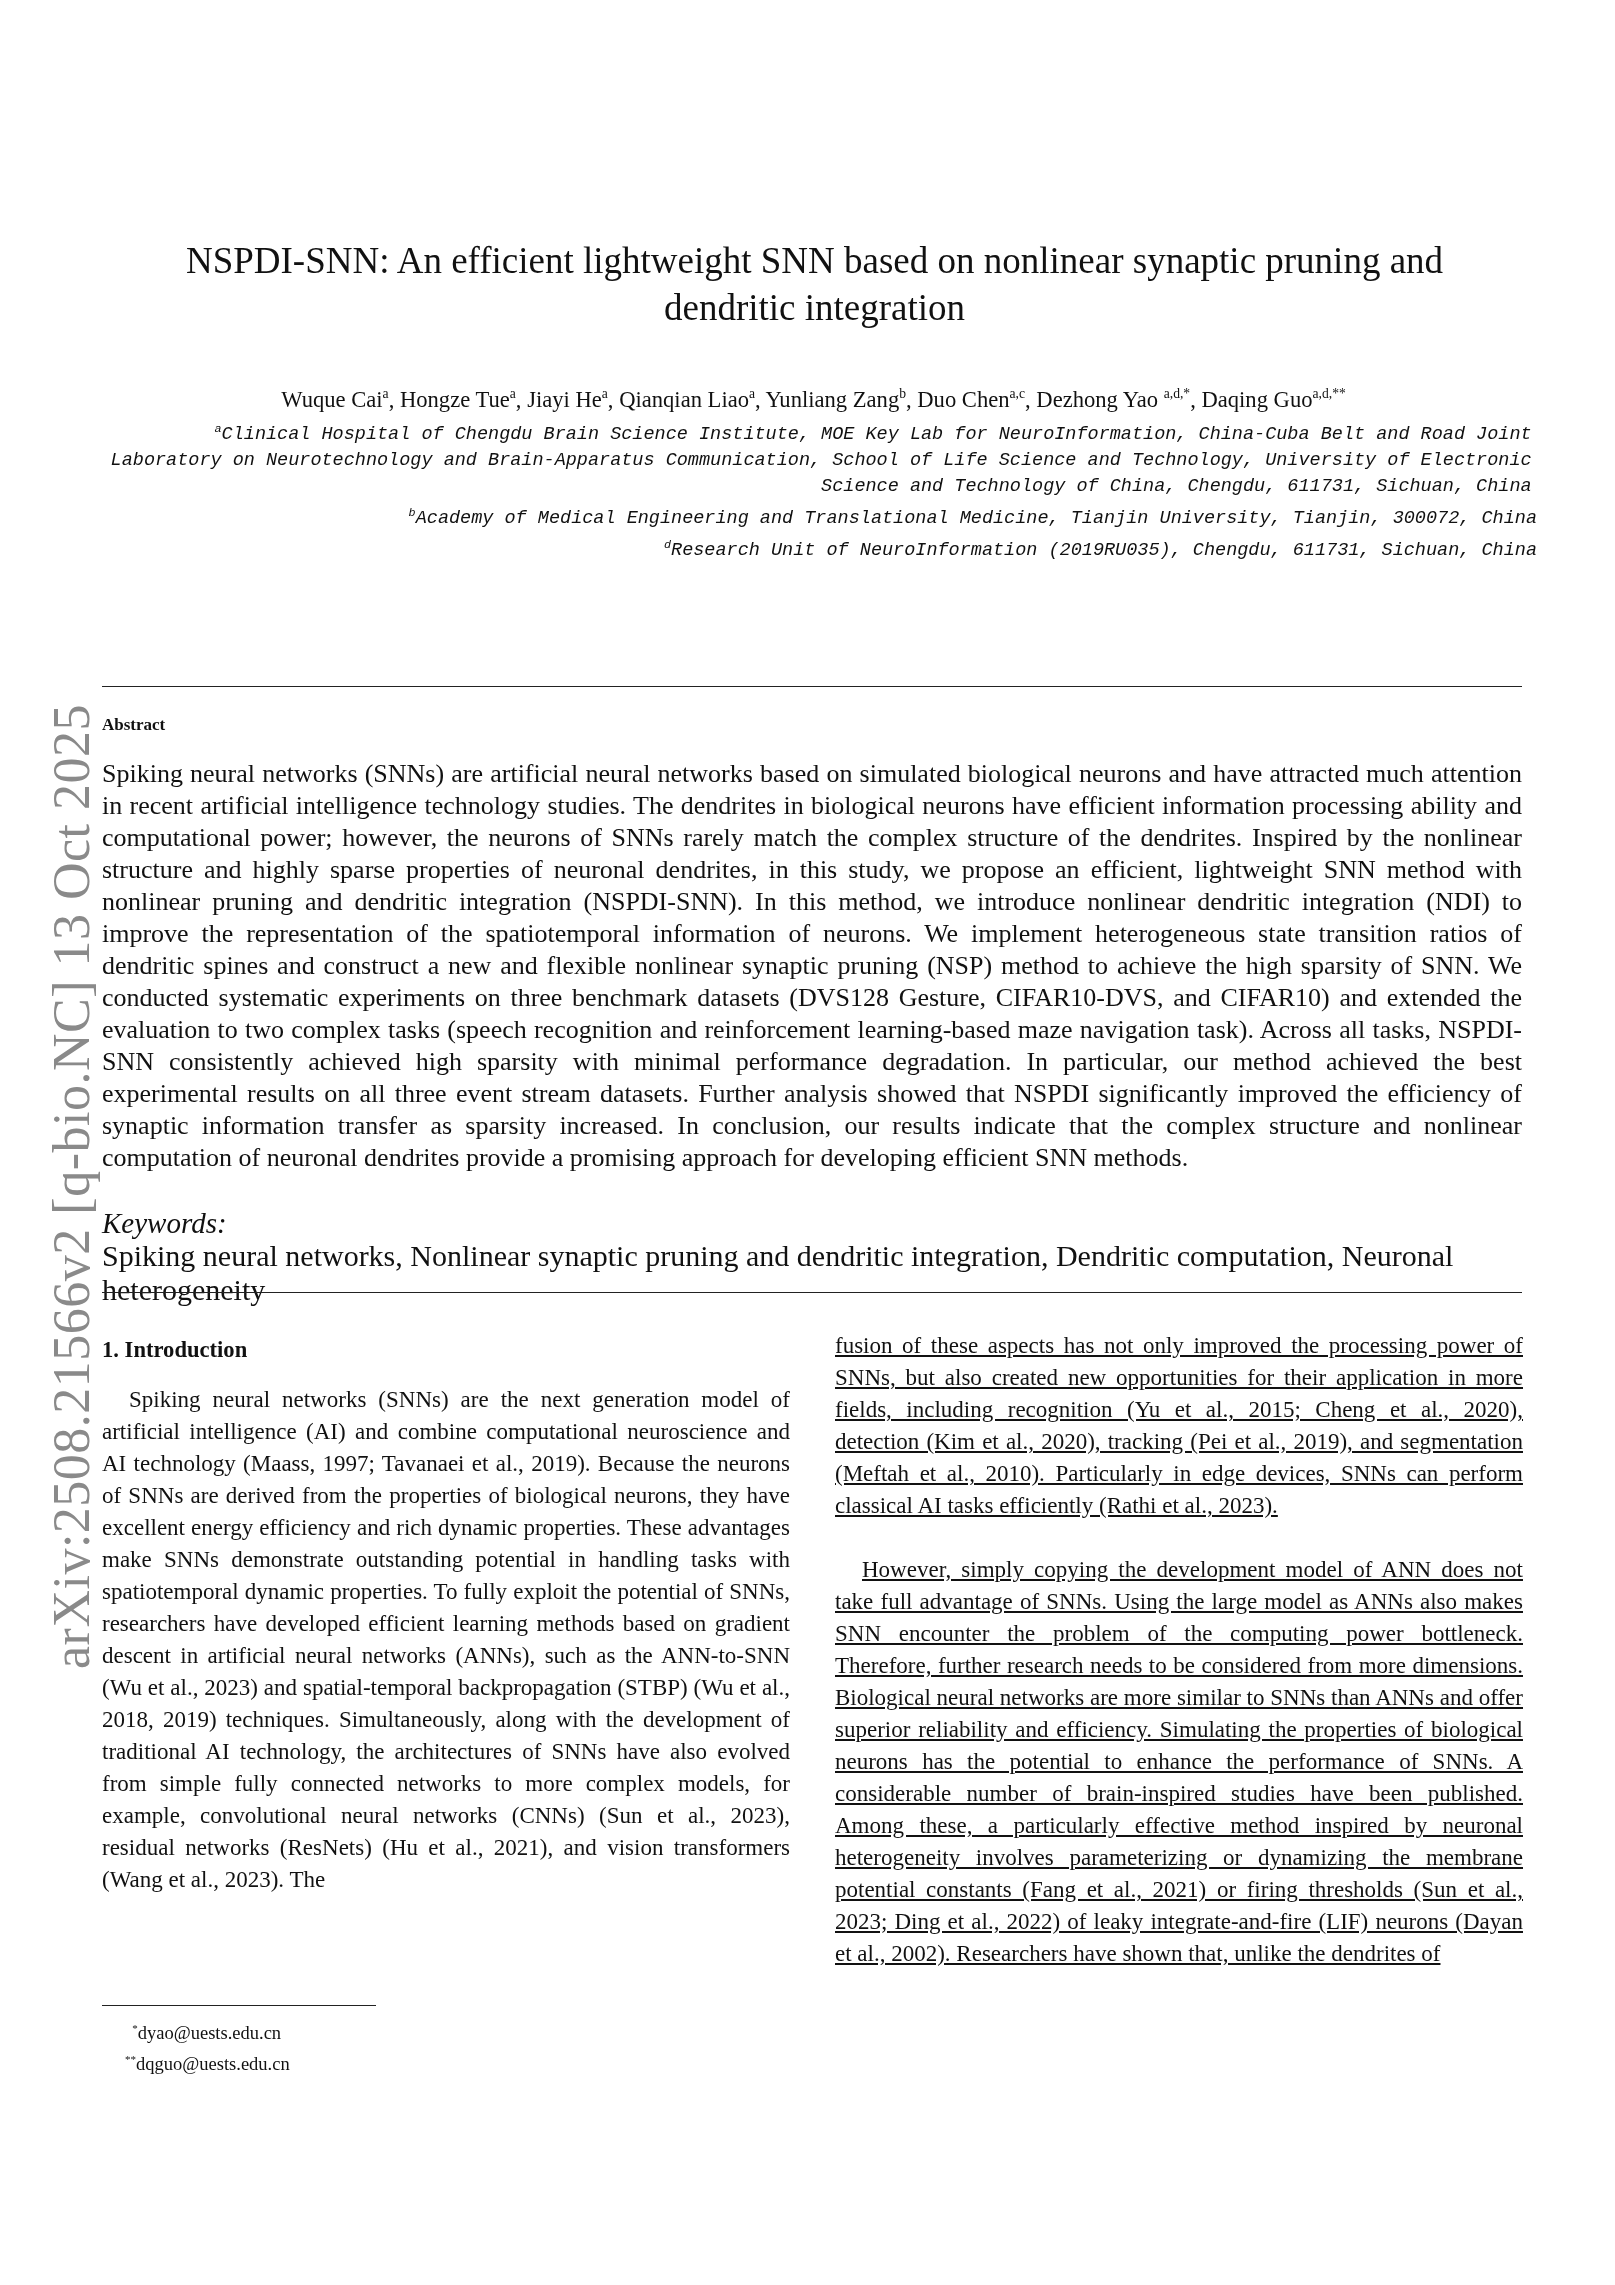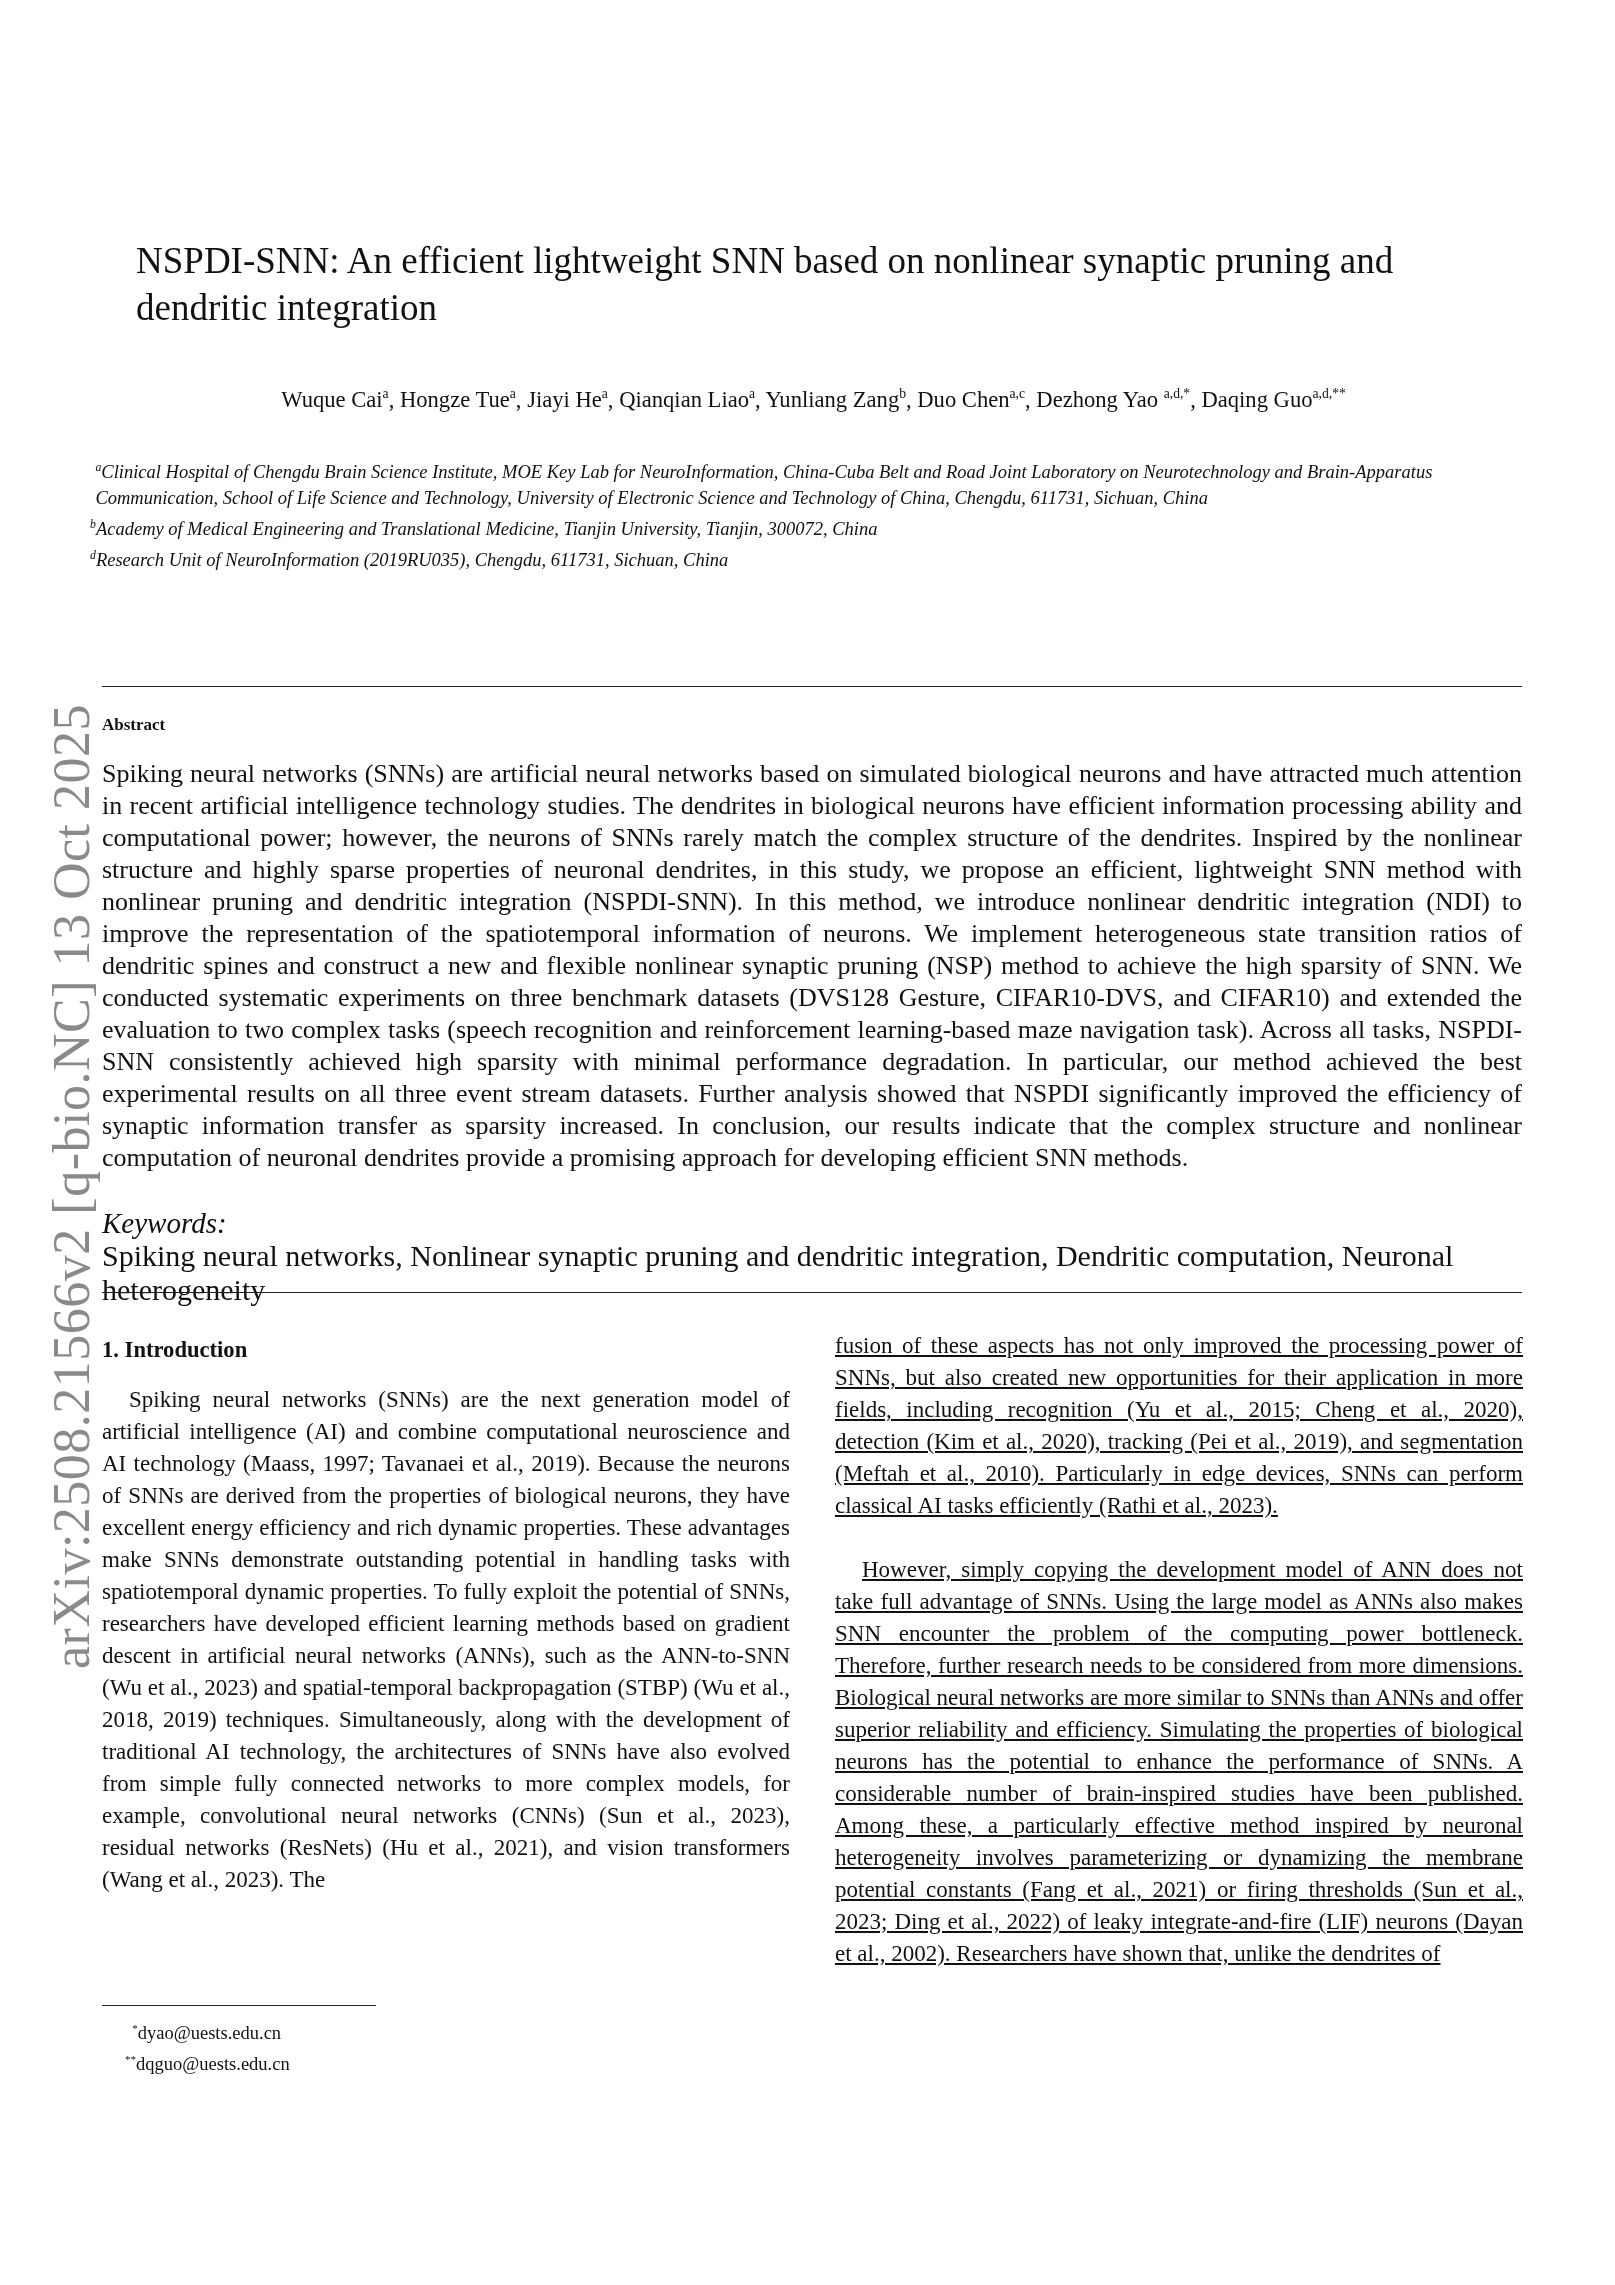--- a/index.html
+++ b/index.html
@@ -8,30 +8,30 @@
       font-family: "Liberation Serif", "DejaVu Serif", serif; color: #111;
     }
     .arxiv-stamp {
       position: absolute; left: 42px; top: 1669px;
       transform: rotate(-90deg); transform-origin: 0 0;
       font-size: 52px; color: #8a8a8a; white-space: nowrap; letter-spacing: 0.5px;
       font-family: "Liberation Serif", serif;
     }
     .title {
       position: absolute; left: 136px; width: 1357px; top: 237px;
-      font-size: 37px; line-height: 47px; margin: 0; font-weight: normal;
+      text-align: center; font-size: 37px; line-height: 47px; margin: 0; font-weight: normal;
     }
     .authors {
       position: absolute; left: 90px; width: 1447px; top: 380px;
       text-align: center; font-size: 22.6px; line-height: 27px;
     }
     .authors sup { font-size: 13.6px; }
     .affils {
-      position: absolute; left: 90px; width: 1447px; top: 454px;
-      text-align: left; font-size: 18.5px; line-height: 26px; font-style: italic;
+      position: absolute; left: 90px; width: 1447px; top: 416px;
+      text-align: right; font-size: 18.5px; line-height: 26px; font-style: italic; font-family: Liberation Mono, monospace;
     }
     .affils sup { font-size: 11.8px; }
     .rule { position: absolute; left: 102px; width: 1420px; height: 0; border-top: 1.4px solid #222; }
     .abstract-heading {
       position: absolute; left: 102px; top: 715px; font-size: 17px; font-weight: bold; margin: 0;
     }
     .abstract-body {
       position: absolute; left: 102px; width: 1420px; top: 758px;
       font-size: 26px; line-height: 32px; text-align: justify; margin: 0;
     }

